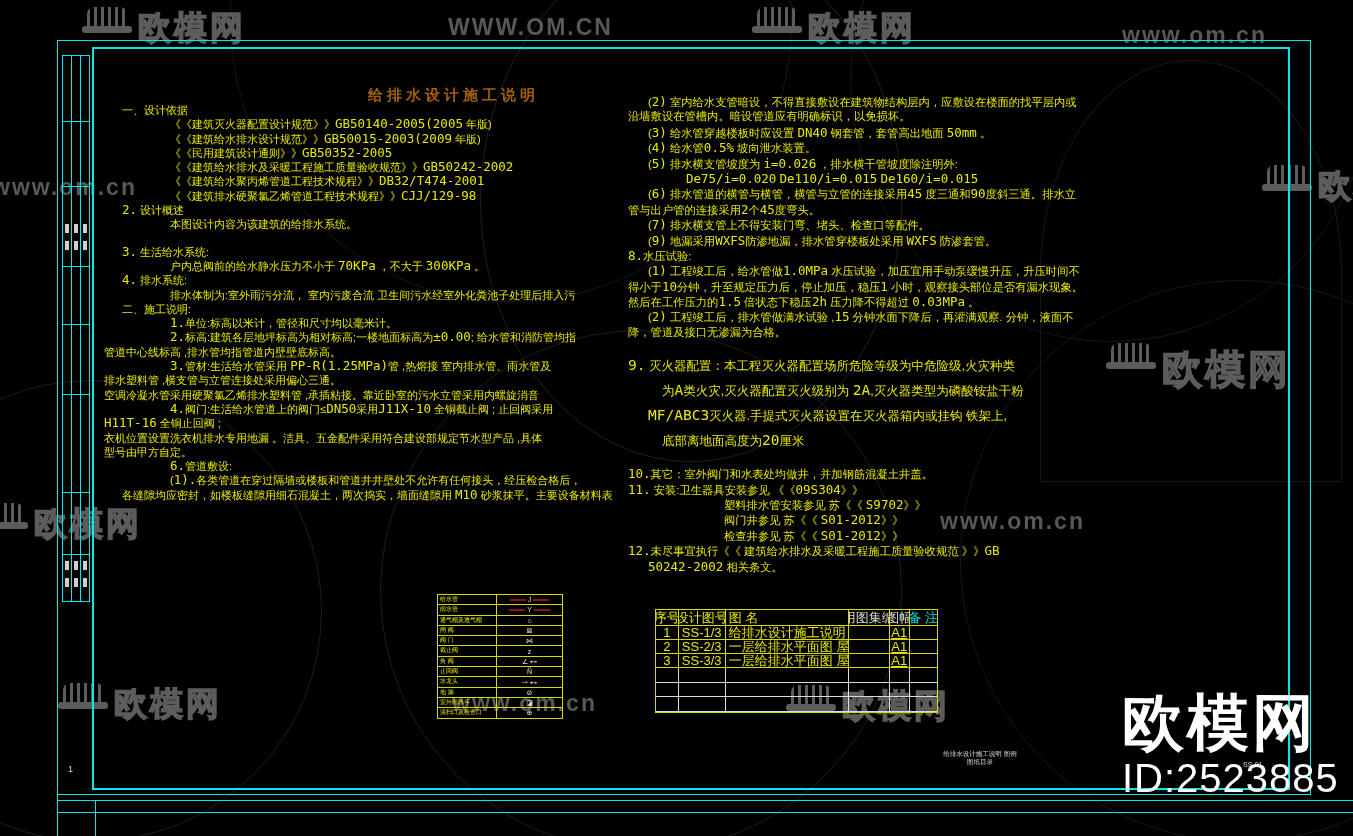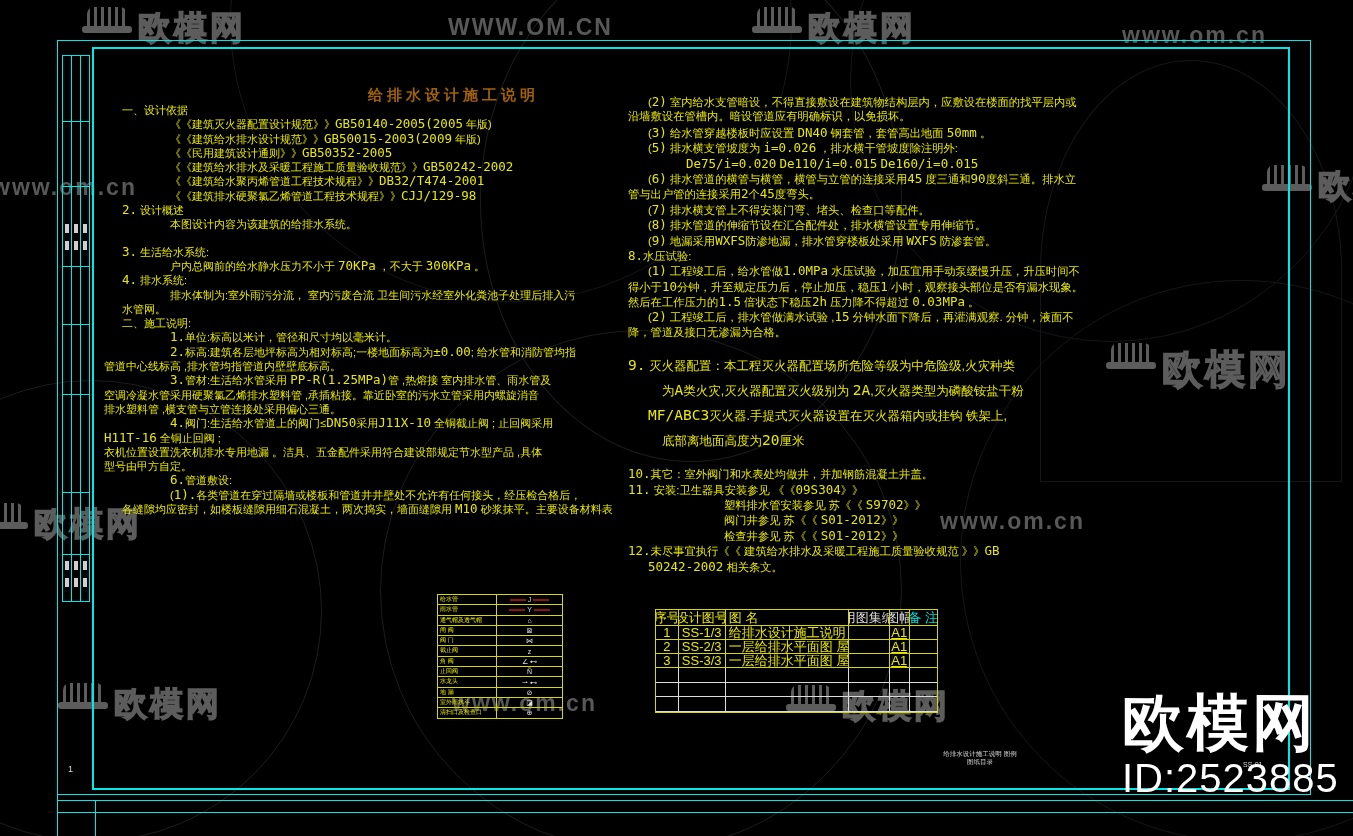--- a/index.html
+++ b/index.html
@@ -171,46 +171,45 @@
     <div class="ln" style="padding-left: 66px;">《《建筑给水排水及采暖工程施工质量验收规范》》<span class="lat">GB50242-2002</span></div>
     <div class="ln" style="padding-left: 66px;">《《建筑给水聚丙烯管道工程技术规程》》<span class="lat">DB32/T474-2001</span></div>
     <div class="ln" style="padding-left: 66px;">《《建筑排水硬聚氯乙烯管道工程技术规程》》<span class="lat">CJJ/129-98</span></div>
     <div class="ln" style="padding-left: 18px;"><span class="lat">2.</span> 设计概述</div>
     <div class="ln" style="padding-left: 66px;">本图设计内容为该建筑的给排水系统。</div>
     <div class="ln gap" style="padding-left: 0px;"></div>
     <div class="ln" style="padding-left: 18px;"><span class="lat">3.</span> 生活给水系统:</div>
     <div class="ln" style="padding-left: 66px;">户内总阀前的给水静水压力不小于  <span class="lat">70KPa</span> ，不大于 <span class="lat">300KPa</span> 。</div>
     <div class="ln" style="padding-left: 18px;"><span class="lat">4.</span> 排水系统:</div>
     <div class="ln" style="padding-left: 66px;">排水体制为:室外雨污分流， 室内污废合流 卫生间污水经室外化粪池子处理后排入污</div>
-    <div class="ln" style="padding-left: 18px;">水管网。</div>
     <div class="ln" style="padding-left: 18px;">二、施工说明:</div>
     <div class="ln" style="padding-left: 66px;"><span class="lat">1.</span>单位:标高以米计，管径和尺寸均以毫米计。</div>
     <div class="ln" style="padding-left: 66px;"><span class="lat">2.</span>标高:建筑各层地坪标高为相对标高;一楼地面标高为<span class="lat">±0.00</span>; 给水管和消防管均指</div>
     <div class="ln" style="padding-left: 0px;">管道中心线标高 ,排水管均指管道内壁壁底标高。</div>
     <div class="ln" style="padding-left: 66px;"><span class="lat">3.</span>管材:生活给水管采用 <span class="lat">PP-R(1.25MPa)</span>管 ,热熔接 室内排水管、雨水管及</div>
+    <div class="ln" style="padding-left: 0px;">排水塑料管 ,横支管与立管连接处采用偏心三通。</div>
     <div class="ln" style="padding-left: 0px;">空调冷凝水管采用硬聚氯乙烯排水塑料管 ,承插粘接。靠近卧室的污水立管采用内螺旋消音</div>
-    <div class="ln" style="padding-left: 0px;">排水塑料管 ,横支管与立管连接处采用偏心三通。</div>
     <div class="ln" style="padding-left: 66px;"><span class="lat">4.</span>阀门:生活给水管道上的阀门≤<span class="lat">DN50</span>采用<span class="lat">J11X-10</span>  全铜截止阀 ; 止回阀采用</div>
     <div class="ln" style="padding-left: 0px;"><span class="lat">H11T-16</span>  全铜止回阀 ;</div>
     <div class="ln" style="padding-left: 0px;">衣机位置设置洗衣机排水专用地漏 。洁具、五金配件采用符合建设部规定节水型产品 ,具体</div>
     <div class="ln" style="padding-left: 0px;">型号由甲方自定。</div>
     <div class="ln" style="padding-left: 66px;"><span class="lat">6.</span>管道敷设:</div>
     <div class="ln" style="padding-left: 66px;">(<span class="lat">1).</span>各类管道在穿过隔墙或楼板和管道井井壁处不允许有任何接头，经压检合格后，</div>
     <div class="ln" style="padding-left: 18px;">各缝隙均应密封，如楼板缝隙用细石混凝土，两次捣实，墙面缝隙用 <span class="lat">M10</span>  砂浆抹平。主要设备材料表</div>
   </div>
 <div class="coltext right-col" id="right-col" style="left:628px;top:94px;width:510px;">
     <div class="ln" style="padding-left: 20px;">(<span class="lat">2)</span> 室内给水支管暗设，不得直接敷设在建筑物结构层内，应敷设在楼面的找平层内或</div>
     <div class="ln" style="padding-left: 0px;">沿墙敷设在管槽内。暗设管道应有明确标识，以免损坏。</div>
     <div class="ln" style="padding-left: 20px;">(<span class="lat">3)</span> 给水管穿越楼板时应设置 <span class="lat">DN40</span> 钢套管，套管高出地面  <span class="lat">50mm</span>  。</div>
+    <div class="ln" style="padding-left: 20px;">(<span class="lat">4)</span> 给水管<span class="lat">0.5%</span> 坡向泄水装置。</div>
     <div class="ln" style="padding-left: 20px;">(<span class="lat">5)</span> 排水横支管坡度为 <span class="lat">i=0.026</span>  ，排水横干管坡度除注明外:</div>
     <div class="ln" style="padding-left: 58px;"><span class="lat">De75/i=0.020</span>   <span class="lat">De110/i=0.015</span>   <span class="lat">De160/i=0.015</span></div>
     <div class="ln" style="padding-left: 20px;">(<span class="lat">6)</span> 排水管道的横管与横管，横管与立管的连接采用<span class="lat">45</span> 度三通和<span class="lat">90</span>度斜三通。排水立</div>
     <div class="ln" style="padding-left: 0px;">管与出户管的连接采用<span class="lat">2</span>个<span class="lat">45</span>度弯头。</div>
     <div class="ln" style="padding-left: 20px;">(<span class="lat">7)</span> 排水横支管上不得安装门弯、堵头、检查口等配件。</div>
-    <div class="ln" style="padding-left: 20px;">(<span class="lat">8)</span> 排水管道的伸缩节设在汇合配件处，排水横管设置专用伸缩节。</div>
     <div class="ln" style="padding-left: 20px;">(<span class="lat">9)</span> 地漏采用<span class="lat">WXFS</span>防渗地漏，排水管穿楼板处采用 <span class="lat">WXFS</span> 防渗套管。</div>
     <div class="ln" style="padding-left: 0px;"><span class="lat">8.</span>水压试验:</div>
     <div class="ln" style="padding-left: 20px;">(<span class="lat">1)</span> 工程竣工后，给水管做<span class="lat">1.0MPa</span> 水压试验，加压宜用手动泵缓慢升压，升压时间不</div>
     <div class="ln" style="padding-left: 0px;">得小于<span class="lat">10</span>分钟，升至规定压力后，停止加压，稳压<span class="lat">1</span> 小时，观察接头部位是否有漏水现象。</div>
     <div class="ln" style="padding-left: 0px;">然后在工作压力的<span class="lat">1.5</span> 倍状态下稳压<span class="lat">2h</span> 压力降不得超过 <span class="lat">0.03MPa</span>  。</div>
     <div class="ln" style="padding-left: 20px;">(<span class="lat">2)</span> 工程竣工后，排水管做满水试验 ,<span class="lat">15</span> 分钟水面下降后，再灌满观察.  分钟，液面不</div>
     <div class="ln" style="padding-left: 0px;">降，管道及接口无渗漏为合格。</div>
     <div class="ln gap" style="padding-left: 0px;"></div>
     <div class="ln wide" style="padding-left: 0px;"><span class="lat">9.</span> 灭火器配置：本工程灭火器配置场所危险等级为中危险级,火灾种类</div>
     <div class="ln wide" style="padding-left: 34px;">为<span class="lat">A</span>类火灾,灭火器配置灭火级别为  <span class="lat">2A</span>,灭火器类型为磷酸铵盐干粉</div>

